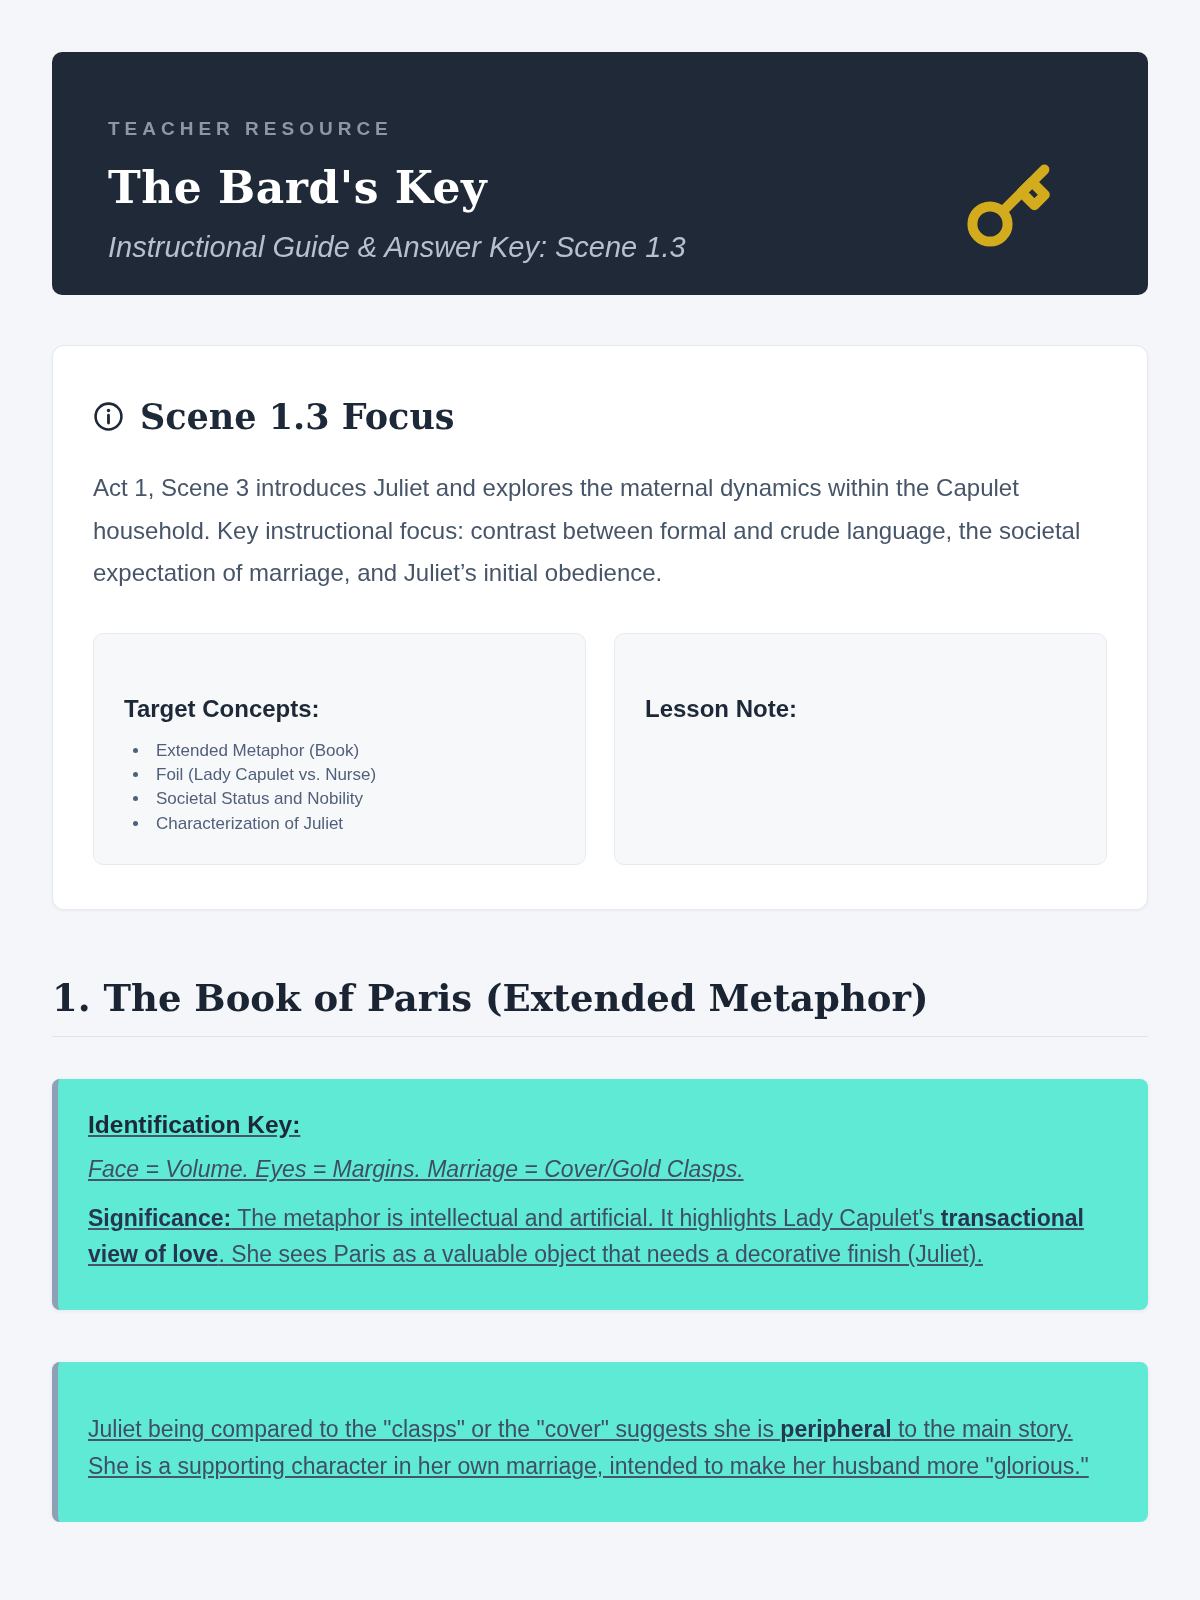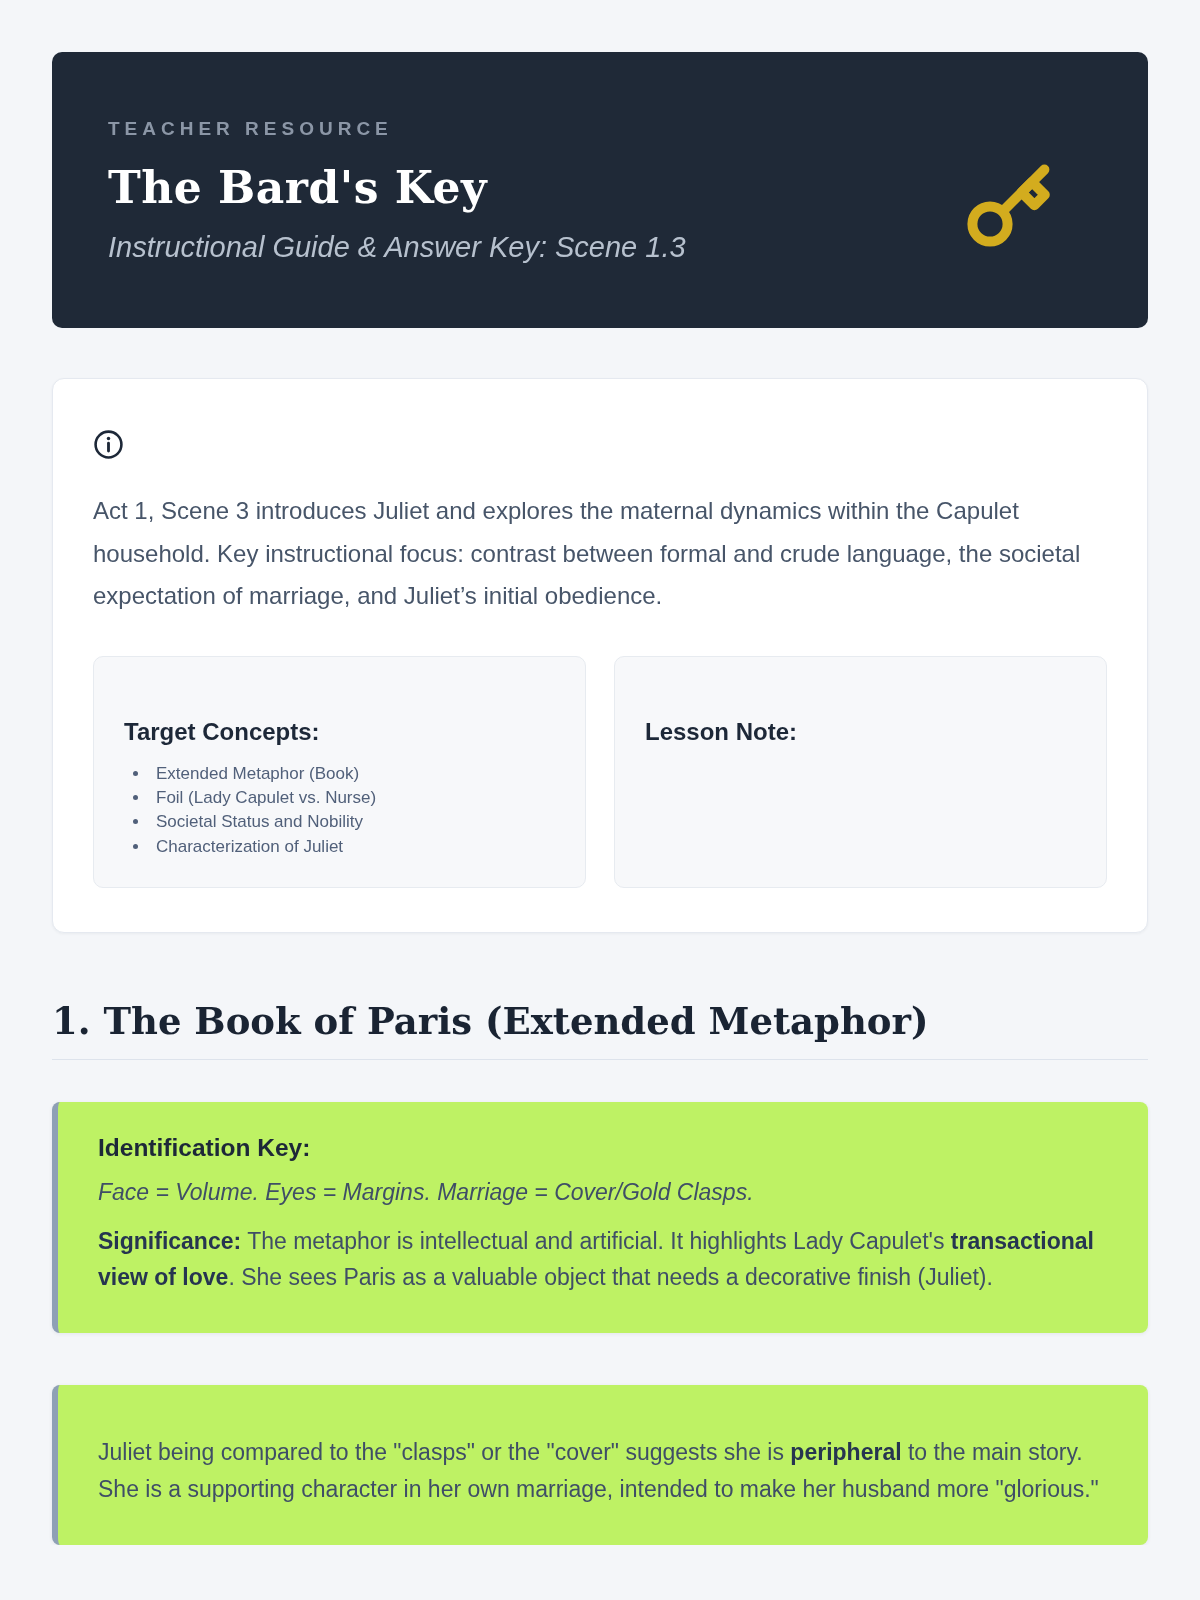--- a/index.html
+++ b/index.html
@@ -23,21 +23,21 @@
     font-family:"Liberation Sans","DejaVu Sans",sans-serif;
     color:var(--body-slate);
     padding:52px 52px 0 52px;
   }
   .serif{font-family:"DejaVu Serif","Liberation Serif",serif;}
 
   
   .banner{
     background:var(--header-bg);
     border-radius:10px;
-    padding:66px 56px 64px 56px;
+    padding:66px 56px 31px 56px;
     display:flex;
     justify-content:space-between;
     align-items:flex-start;
   }
   .banner-eyebrow{
     color:var(--muted-gray);
     font-size:19px;
     font-weight:600;
     letter-spacing:5px;
   }
@@ -130,25 +130,26 @@
     font-size:37px;
     font-weight:700;
     color:#1a2433;
     padding-bottom:16px;
     border-bottom:1px solid var(--divider);
   }
 
   
   .analysis-card{
     margin-top:42px;
-    background:#bef264;
+    background:#5eead4;
     border-left:6px solid var(--accent-border);
     border-radius:8px;
     box-shadow:0 1px 4px rgba(20,30,50,0.07);
-    padding:32px 40px 38px 40px;
+    padding:32px 40px 38px 30px;
+    text-decoration:underline;
   }
   .analysis-card + .analysis-card{margin-top:52px;}
   .analysis-title{
     font-size:24.5px;
     font-weight:700;
     color:var(--heading-navy);
   }
   .analysis-subtitle{
     margin-top:17px;
     font-size:23px;
@@ -183,20 +184,21 @@
 
 <section class="focus-card">
   <div class="focus-title-row">
     <span style="display:inline-flex;">
       <svg width="31" height="31" viewBox="0 0 24 24" fill="none" aria-hidden="true">
         <circle cx="12" cy="12" r="10" stroke="#1d2838" stroke-width="2"></circle>
         <line x1="12" y1="11" x2="12" y2="17" stroke="#1d2838" stroke-width="2.2" stroke-linecap="round"></line>
         <circle cx="12" cy="7.3" r="1.35" fill="#1d2838"></circle>
       </svg>
     </span>
+    <h2 class="focus-title serif">Scene 1.3 Focus</h2>
   </div>
 
   <p class="focus-intro">Act 1, Scene 3 introduces Juliet and explores the maternal dynamics within the Capulet household. Key instructional focus: contrast between formal and crude language, the societal expectation of marriage, and Juliet’s initial obedience.</p>
 
   <div class="focus-grid">
     <div class="focus-box">
       <h3 class="focus-box-title">Target Concepts:</h3>
       <ul>
         <li>Extended Metaphor (Book)</li>
         <li>Foil (Lady Capulet vs. Nurse)</li>

